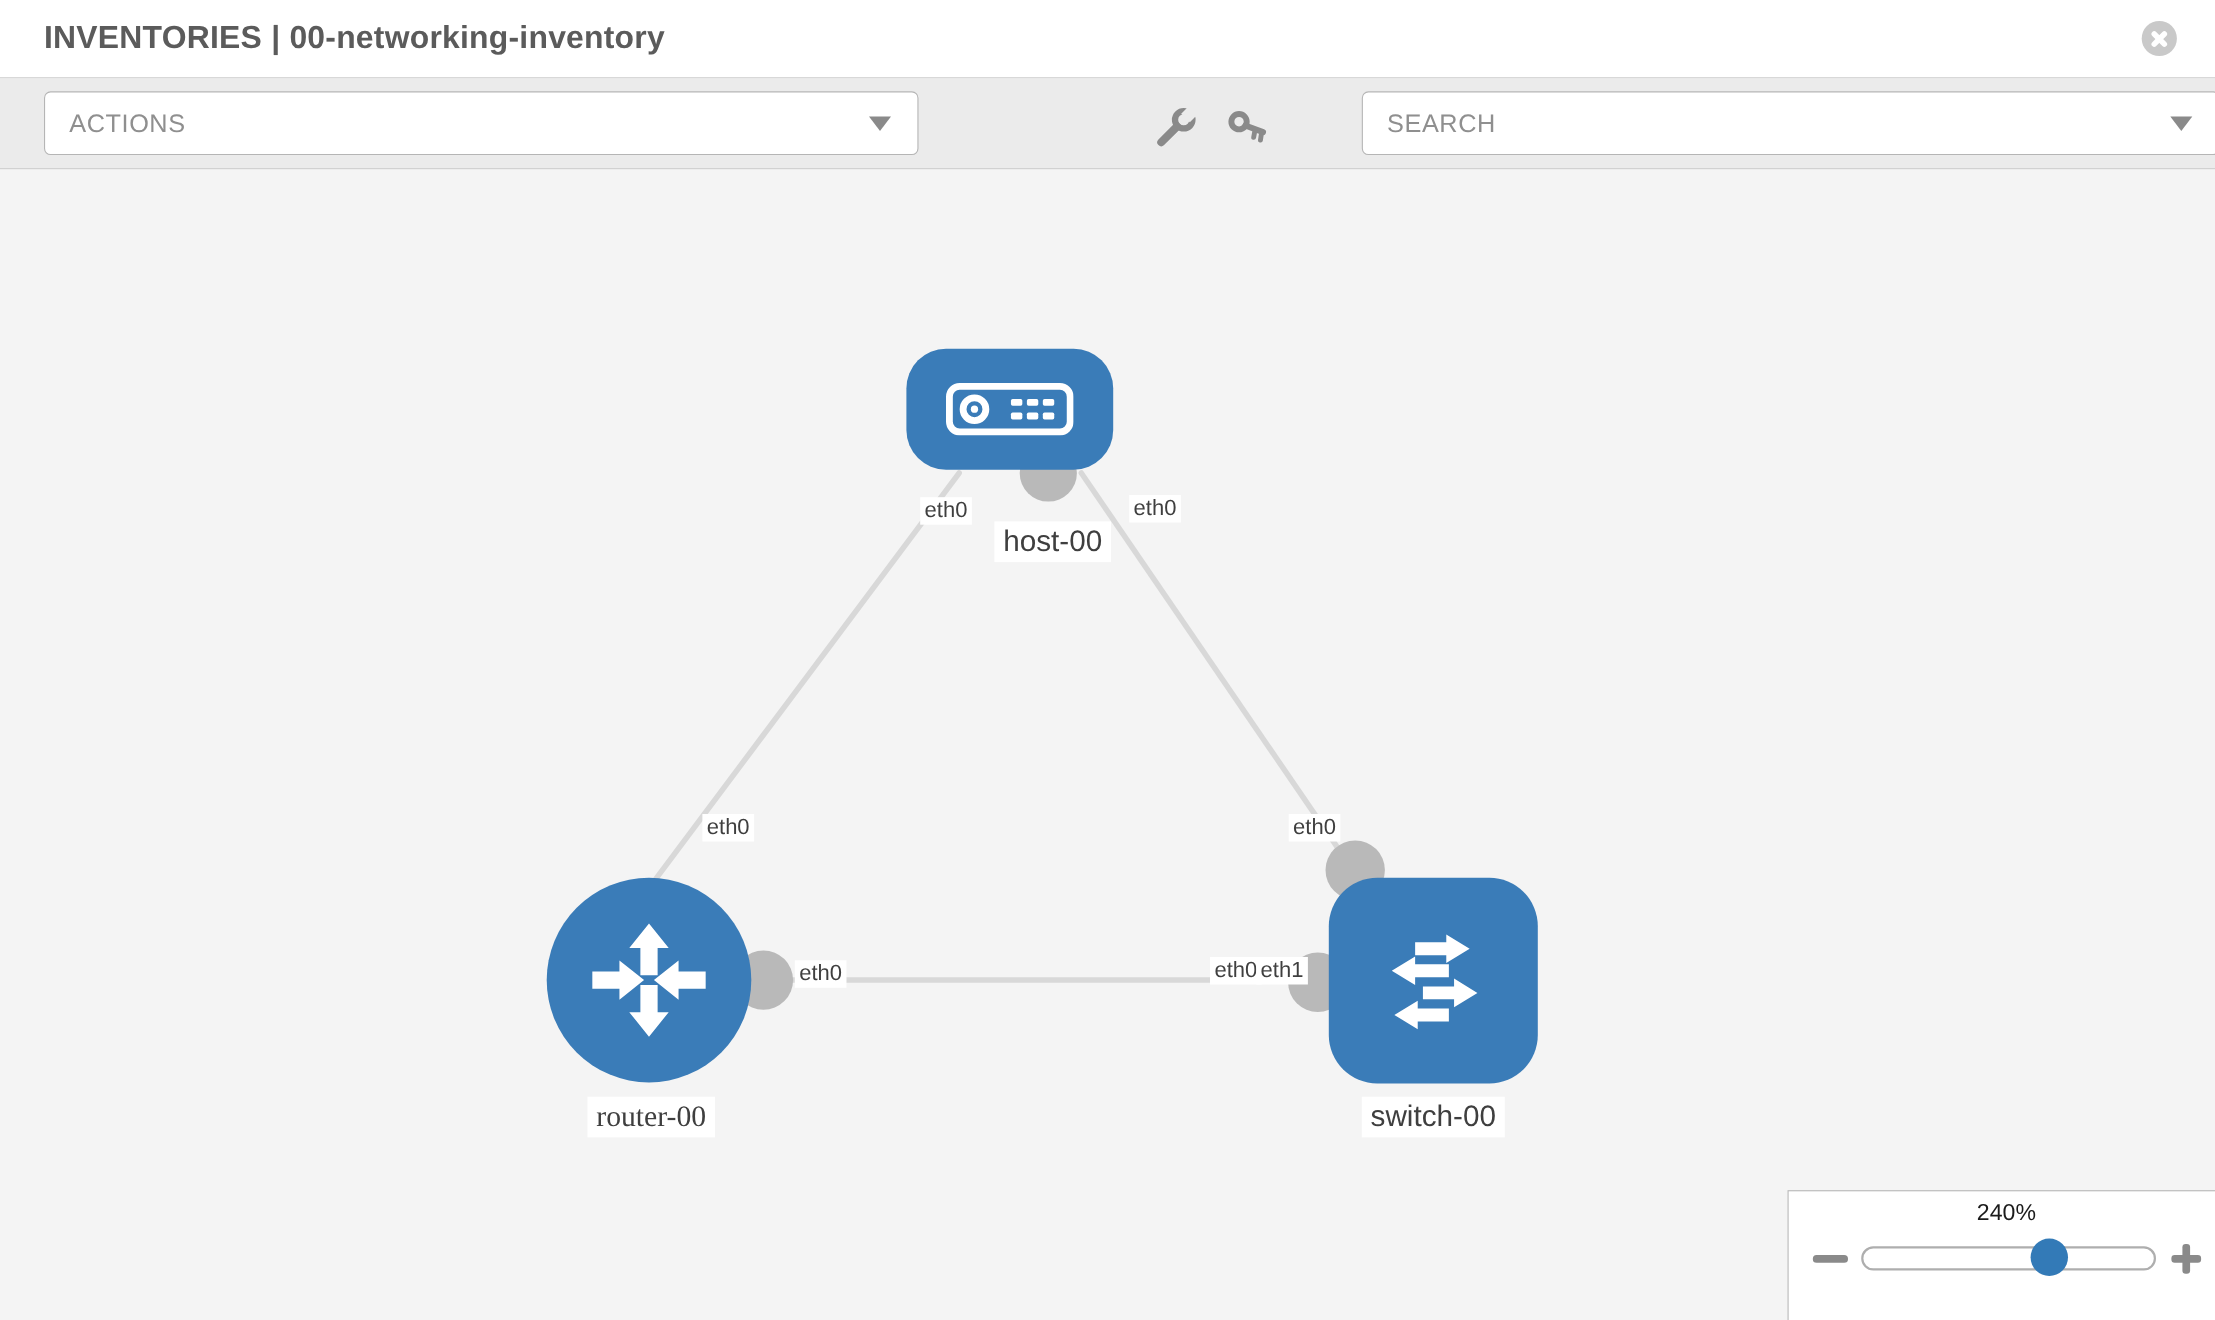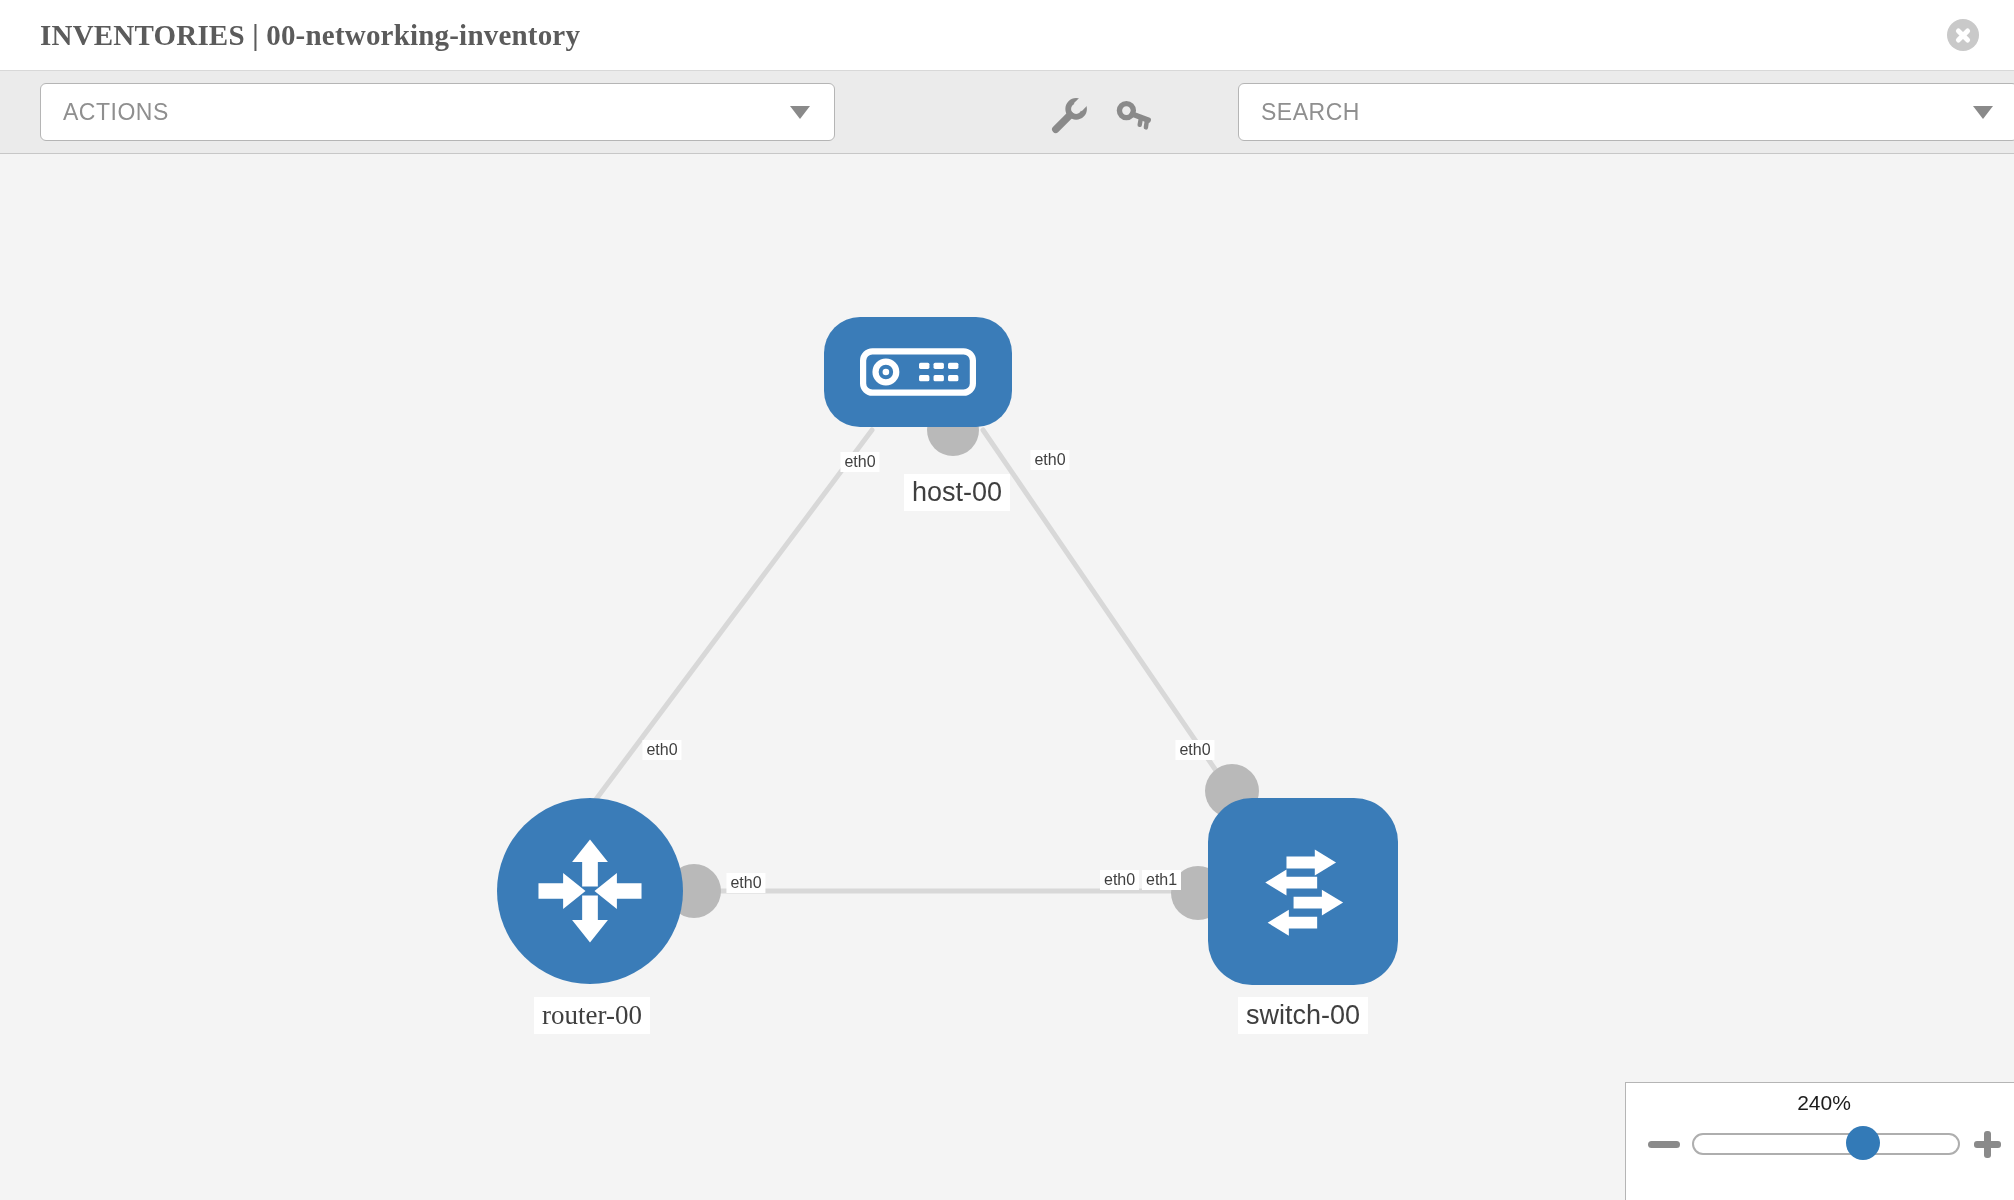--- a/index.html
+++ b/index.html
@@ -1,21 +1,21 @@
 <!DOCTYPE html>
 <html><head>
 <meta charset="utf-8">
 <style>
   * { margin: 0; padding: 0; box-sizing: border-box; }
   html, body { width: 2014px; height: 1200px; overflow: hidden; background: #ffffff;
     font-family: "Liberation Sans", sans-serif; }
   body { position: relative; }
 
   
-  .header { position: absolute; left: 0; top: 0; width: 2014px; height: 70px; background: #ffffff; font-family: Liberation Serif, serif; }
+  .header { position: absolute; left: 0; top: 0; width: 2014px; height: 70px; background: #ffffff; }
   .page-title { position: absolute; left: 40px; top: 0; line-height: 70px; font-size: 29px;
     font-weight: 700; color: #5b5b5b; letter-spacing: 0.2px; }
   .close-btn { position: absolute; left: 1947px; top: 19px; width: 32px; height: 32px;
     border-radius: 50%; background: #c9c9c9; cursor: pointer; }
   .close-btn .bar { position: absolute; left: 7px; top: 13.5px; width: 18px; height: 5px;
     border-radius: 2.5px; background: #ffffff; }
   .close-btn .bar.a { transform: rotate(45deg); }
   .close-btn .bar.b { transform: rotate(-45deg); }
 
   
@@ -41,21 +41,21 @@
   .edges { position: absolute; left: 0; top: 0; }
 
   .node { position: absolute; background: #3a7cb8; display: flex; align-items: center;
     justify-content: center; cursor: pointer; }
   .node.host { left: 824px; top: 163px; width: 188px; height: 110px; border-radius: 36px; }
   .node.router { left: 497px; top: 644px; width: 186px; height: 186px; border-radius: 50%; }
   .node.switch { left: 1208px; top: 644px; width: 190px; height: 187px; border-radius: 44px; }
 
   .nlabel { position: absolute; background: #ffffff; color: #3f3f3f; white-space: nowrap; }
   .node-name { font-size: 27px; padding: 3px 8px; transform: translateX(-50%); }
-  .if-label { font-size: 16px; padding: 1px 4px; }
+  .if-label { font-size: 20px; padding: 1px 4px; }
   .if-center { transform: translateX(-50%); }
 
   
   .zoom-panel { position: absolute; left: 1625px; top: 1082px; width: 430px; height: 130px;
     background: #ffffff; border: 1px solid #b5b5b5; }
   .zoom-level { position: absolute; left: 198px; top: 8px; transform: translateX(-50%);
     font-size: 21px; color: #1b1b1b; }
   .zoom-minus { position: absolute; left: 22px; top: 58px; width: 32px; height: 7px;
     border-radius: 3.5px; background: #8a8a8a; cursor: pointer; }
   .zoom-track { position: absolute; left: 66px; top: 50px; width: 268px; height: 22px;

